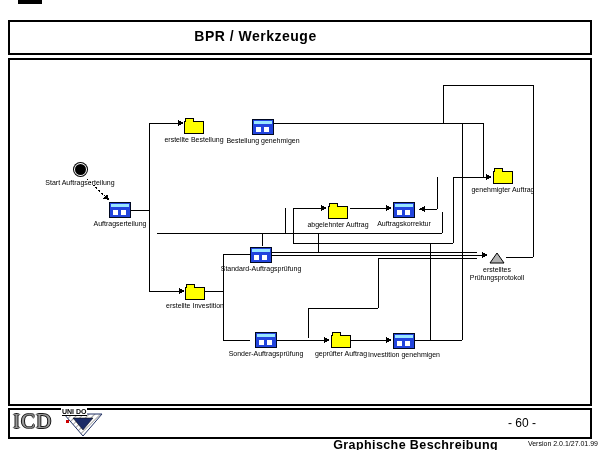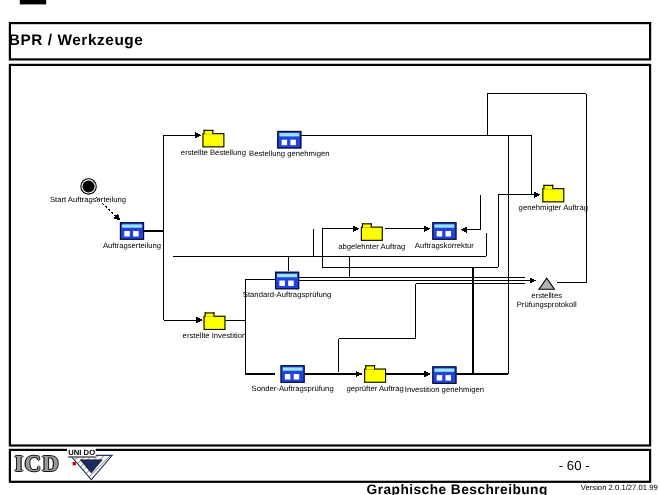--- a/index.html
+++ b/index.html
@@ -5,21 +5,21 @@
   html,body{margin:0;padding:0}
   body{
     width:600px;height:450px;position:relative;background:#fff;
     font-family:"Liberation Sans",sans-serif;overflow:hidden;color:#000;
   }
   .box{position:absolute;border:2px solid #000;background:#fff;box-sizing:border-box}
   #titleBox{left:8px;top:20px;width:584px;height:35px}
   #mainBox{left:8px;top:58px;width:584px;height:348px}
   #footBox{left:8px;top:408px;width:584px;height:31px}
   #pageTitle{
-    position:absolute;left:8px;top:28px;width:495px;text-align:left;
+    position:absolute;left:8px;top:28px;width:495px;text-align:center;
     font-weight:bold;font-size:14px;letter-spacing:.5px;
   }
   #artifact{position:absolute;left:18px;top:0;width:24px;height:4px;background:#000}
 
   #connectors{position:absolute;left:0;top:0;pointer-events:none}
   #connectors line{stroke:#000;stroke-width:1}
 
   .node{position:absolute;display:flex;flex-direction:column;align-items:center;width:130px;z-index:3}
   .node .lbl{font-size:7px;line-height:8px;text-align:center;margin-top:2px;white-space:nowrap}
 
@@ -28,21 +28,21 @@
     content:"";position:absolute;left:0;top:-4px;width:7px;height:3px;
     background:var(--document,#ffff00);border:1px solid #000;border-bottom:none;
   }
   .icon-fn{width:20px;height:14px;background:var(--function,#2244dd);border:1px solid #000820;position:relative}
   .icon-fn::before{content:"";position:absolute;left:1px;top:1px;right:1px;height:3px;background:var(--function_top,#99e6ff)}
   .icon-fn::after{content:"";position:absolute;left:3px;top:7px;width:5px;height:5px;background:#fff;box-shadow:8px 0 0 #fff}
   .icon-start{width:11px;height:11px;border-radius:50%;background:#000;box-shadow:0 0 0 1px #fff,0 0 0 2px #000;margin:2px}
 
   #icdLogo{
     position:absolute;left:13px;top:411px;font-family:"Liberation Serif",serif;
-    font-weight:bold;font-size:21px;line-height:21px;color:#9a9a9a;letter-spacing:1px;
+    font-weight:normal;font-size:21px;line-height:21px;color:#9a9a9a;letter-spacing:1px;
     text-shadow:1px 0 0 #1a1a1a,-1px 0 0 #1a1a1a,0 1px 0 #1a1a1a,0 -1px 0 #1a1a1a;
   }
   #uniLogo{position:absolute;left:58px;top:405px}
   #caption{position:absolute;left:8px;top:438px;width:490px;text-align:right;font-weight:bold;font-size:12.5px;letter-spacing:.4px}
   #pageNum{position:absolute;right:64px;top:416px;font-size:12px}
   #version{position:absolute;right:2px;top:440px;font-size:7px}
 </style>
 </head>
 <body>
 

